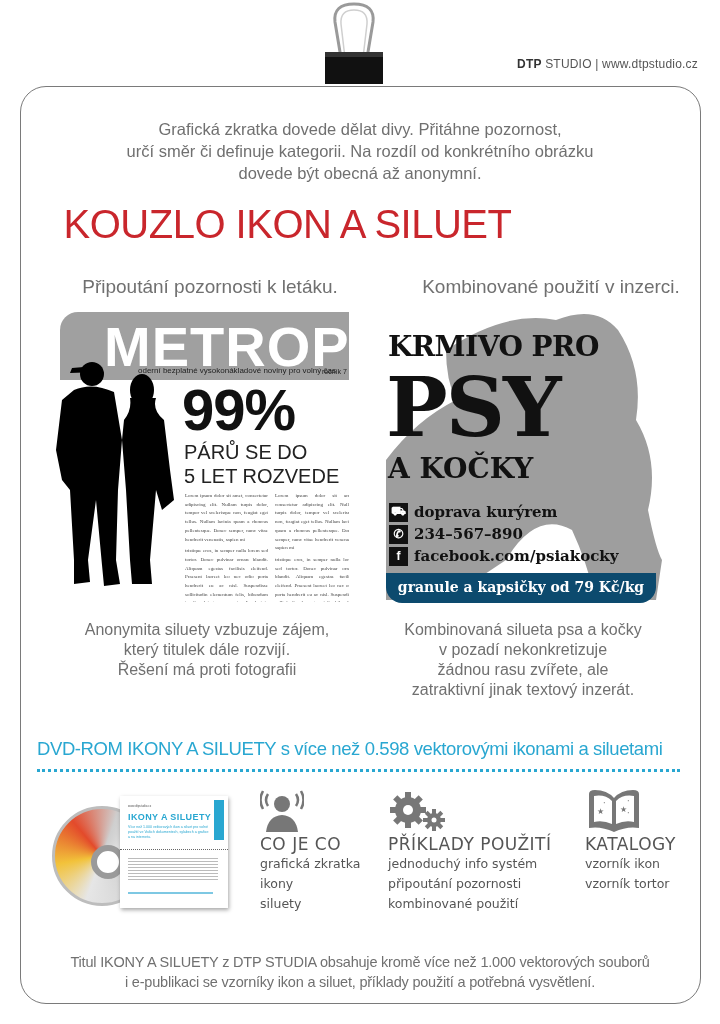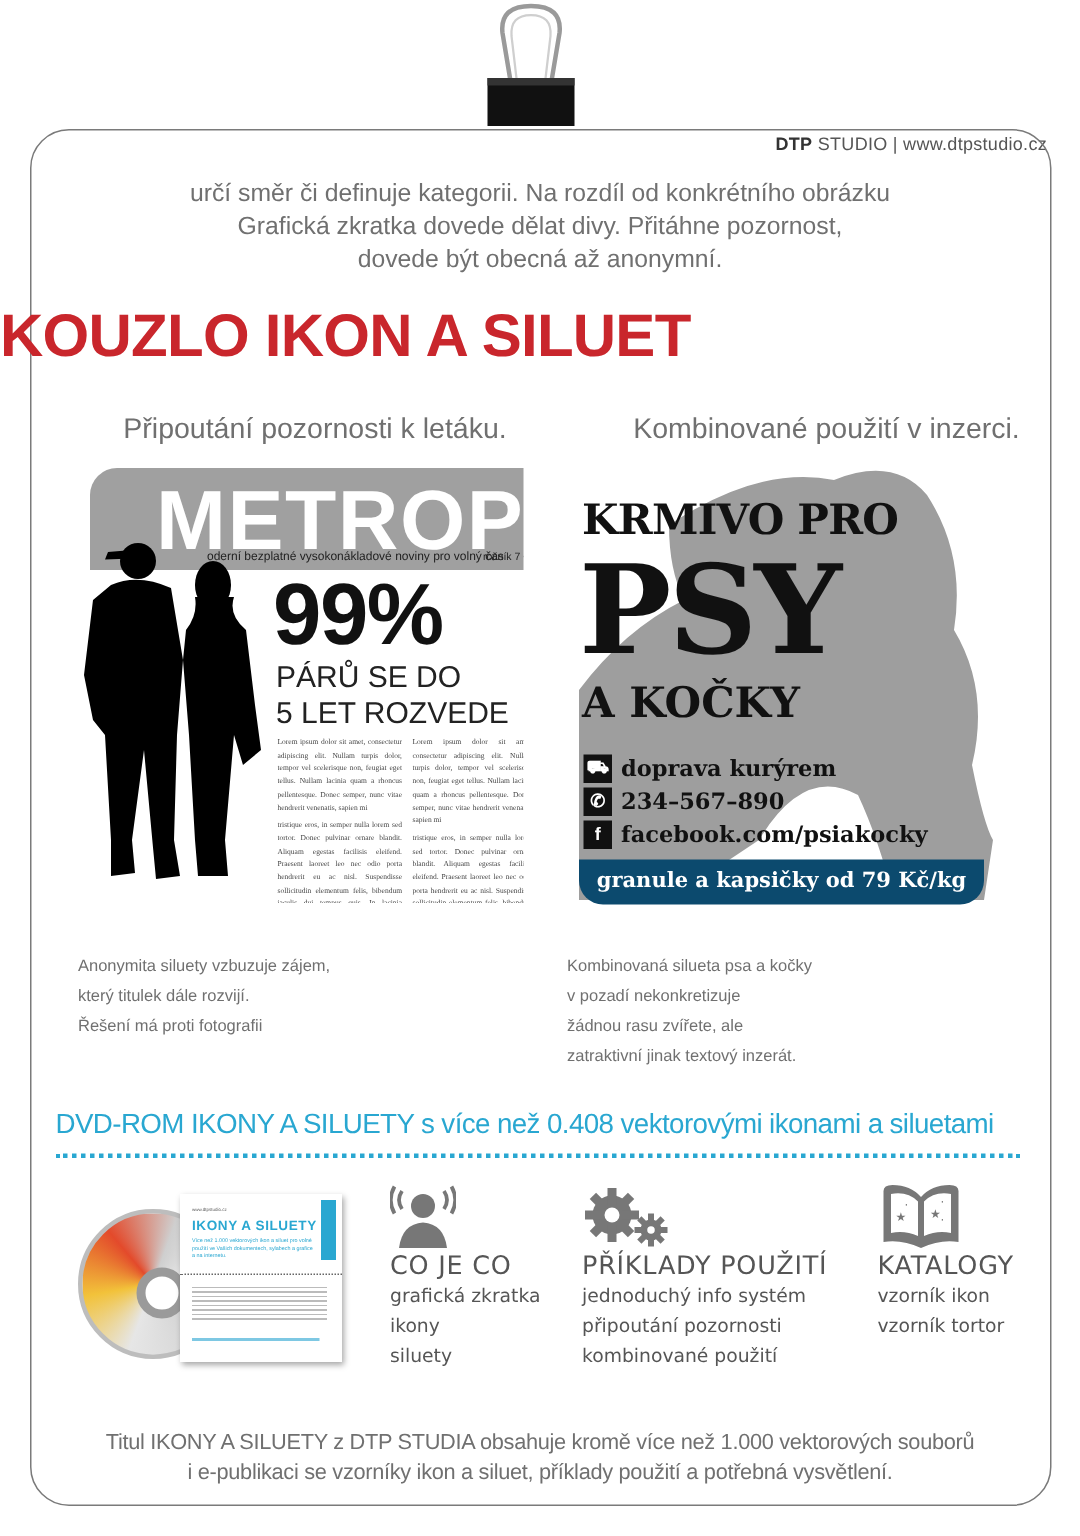--- a/index.html
+++ b/index.html
@@ -1,29 +1,29 @@
 <!DOCTYPE html>
 <html><head>
 <meta charset="utf-8">
 <style>
   * { box-sizing: border-box; margin: 0; padding: 0; }
   html, body { width: 720px; height: 1024px; background: #ffffff; overflow: hidden; }
   body { position: relative; font-family: "Liberation Sans", sans-serif; color: #6f6f6f; }
 
   .clip { position: absolute; left: 323px; top: 0; width: 62px; height: 88px; }
-  .brand { position: absolute; right: 22px; top: 57px; font-size: 12px; color: #555; letter-spacing: 0.2px; margin-top: 32px; }
+  .brand { position: absolute; right: 22px; top: 57px; font-size: 12px; color: #555; letter-spacing: 0.2px; }
   .brand b { font-weight: bold; color: #333; }
 
   .frame { position: absolute; left: 20px; top: 86px; width: 681px; height: 918px;
            border: 1.5px solid #7a7a7a; border-radius: 26px; }
 
   .intro { position: absolute; left: 60px; top: 118px; width: 600px; text-align: center;
            font-size: 16.5px; line-height: 22px; color: #707070; }
-  .headline { position: absolute; left: 0; top: 202px; width: 575px; text-align: left;
-              font-size: 40px; color: #c9262c; letter-spacing: -0.5px; font-weight: bold; }
+  .headline { position: absolute; left: 0; top: 202px; width: 575px; text-align: center;
+              font-size: 40px; color: #c9262c; letter-spacing: -0.5px; font-weight: normal; }
 
   .col-title { position: absolute; top: 276px; font-size: 19px; color: #707070; text-align: center; }
   .col-title.l { left: 40px; width: 340px; }
   .col-title.r { left: 391px; width: 320px; }
 
   
   .paper { position: absolute; left: 52px; top: 312px; width: 297px; height: 290px; overflow: hidden; }
   .mast { position: absolute; left: 8px; top: 0; width: 300px; height: 68px; background: #a0a0a0; border-radius: 18px 0 0 0; }
   .mast-title { position: absolute; left: 44px; top: 2px; font-size: 56px; font-weight: bold; color: #fff; letter-spacing: 1px; font-family: "Liberation Sans", sans-serif; }
   .mast-sub { position: absolute; left: 78px; top: 54px; font-size: 8px; color: #222; }
@@ -41,21 +41,21 @@
   .ad-sil { position: absolute; left: 0; top: 0; width: 276px; height: 295px; }
   .ad-l1 { position: absolute; left: 2px; top: 20px; font-family: "DejaVu Serif", serif; font-weight: bold; font-size: 28px; color: #111; letter-spacing: -0.5px; }
   .ad-l2 { position: absolute; left: 0px; top: 52px; font-family: "DejaVu Serif", serif; font-weight: bold; font-size: 82px; color: #111; letter-spacing: -2px; line-height: 90px; }
   .ad-l3 { position: absolute; left: 2px; top: 142px; font-family: "DejaVu Serif", serif; font-weight: bold; font-size: 28px; color: #111; text-align: center; }
   .ad-row { position: absolute; left: 3px; height: 20px; display: flex; align-items: center; }
   .ad-row .ico { width: 19px; height: 19px; background: #111; color: #fff; font-size: 12px; font-weight: bold; display: flex; align-items: center; justify-content: center; margin-right: 6px; }
   .ad-row span.t { font-family: "DejaVu Serif", serif; font-weight: bold; font-size: 15px; color: #111; }
   .ad-bar { position: absolute; left: 0; top: 263px; width: 270px; height: 30px; background: #0c4a6e; border-radius: 0 0 16px 16px;
             color: #fff; font-family: "DejaVu Serif", serif; font-weight: bold; font-size: 14px; text-align: center; line-height: 28px; }
 
-  .cap { position: absolute; top: 634px; font-size: 11px; line-height: 20px; color: #707070; }
+  .cap { position: absolute; top: 620px; font-size: 16px; line-height: 20px; color: #707070; text-align: center; }
   .cap.l { left: 52px; width: 310px; }
   .cap.r { left: 378px; width: 290px; }
 
   .dvd-title { position: absolute; left: 37px; top: 738px; width: 650px; font-size: 18.5px; color: #29a7d1; letter-spacing: -0.4px; white-space: nowrap; }
   .dots { position: absolute; left: 37px; top: 769px; width: 643px; border-top: 3px dotted #29a7d1; }
 
   .product { position: absolute; left: 52px; top: 796px; width: 180px; height: 125px; }
   .disc { position: absolute; left: 0; top: 10px; width: 100px; height: 100px; border-radius: 50%;
           background: conic-gradient(from 200deg, #e6e6e6, #f2c23a, #e34a2b, #cfcfcf, #e8e8e8, #d5d5d5, #e6e6e6);
           border: 3px solid #bdbdbd; }
@@ -88,22 +88,22 @@
   <path d="M22 58 L18 24 Q17 10 31 10 Q45 10 44 24 L40 58" fill="none" stroke="#cfcfcf" stroke-width="1.5"></path>
   <rect x="2" y="52" width="58" height="32" fill="#111"></rect>
   <rect x="2" y="52" width="58" height="5" fill="#333"></rect>
 </svg>
 
 <div class="brand"><b>DTP</b><span> STUDIO | www.dtpstudio.cz</span></div>
 
 <div class="frame"></div>
 
 <div class="intro">
+  <div>Grafická zkratka dovede dělat divy. Přitáhne pozornost,</div>
   <div>určí směr či definuje kategorii.  Na rozdíl od konkrétního obrázku</div>
-  <div>Grafická zkratka dovede dělat divy. Přitáhne pozornost,</div>
   <div>dovede být obecná až anonymní.</div>
 </div>
 
 <h1 class="headline">KOUZLO IKON A SILUET</h1>
 
 <div class="col-title l">Připoutání pozornosti k letáku.</div>
 <div class="col-title r">Kombinované použití v inzerci.</div>
 
 <div class="paper">
   <div class="mast">
@@ -164,21 +164,21 @@
   <div>který titulek dále rozvijí.</div>
   <div>Řešení má proti fotografii</div>
 </div>
 <div class="cap r">
   <div>Kombinovaná silueta psa a kočky</div>
   <div>v pozadí nekonkretizuje</div>
   <div>žádnou rasu zvířete, ale</div>
   <div>zatraktivní jinak textový inzerát.</div>
 </div>
 
-<div class="dvd-title">DVD-ROM IKONY A SILUETY s více než 0.408 vektorovými ikonami a siluetami</div>
+<div class="dvd-title">DVD-ROM IKONY A SILUETY s více než 0.598 vektorovými ikonami a siluetami</div>
 <div class="dots"></div>
 
 <div class="product">
   <div class="disc"></div>
   <div class="box">
     <div class="box-url">www.dtpstudio.cz</div>
     <div class="box-title">IKONY A SILUETY</div>
     <div class="box-text">Více než 1.000 vektorových ikon a siluet pro volné použití ve Vašich dokumentech, sylabech a grafice a na internetu.</div>
     <div class="box-strip"></div>
     <div class="box-line"></div>

